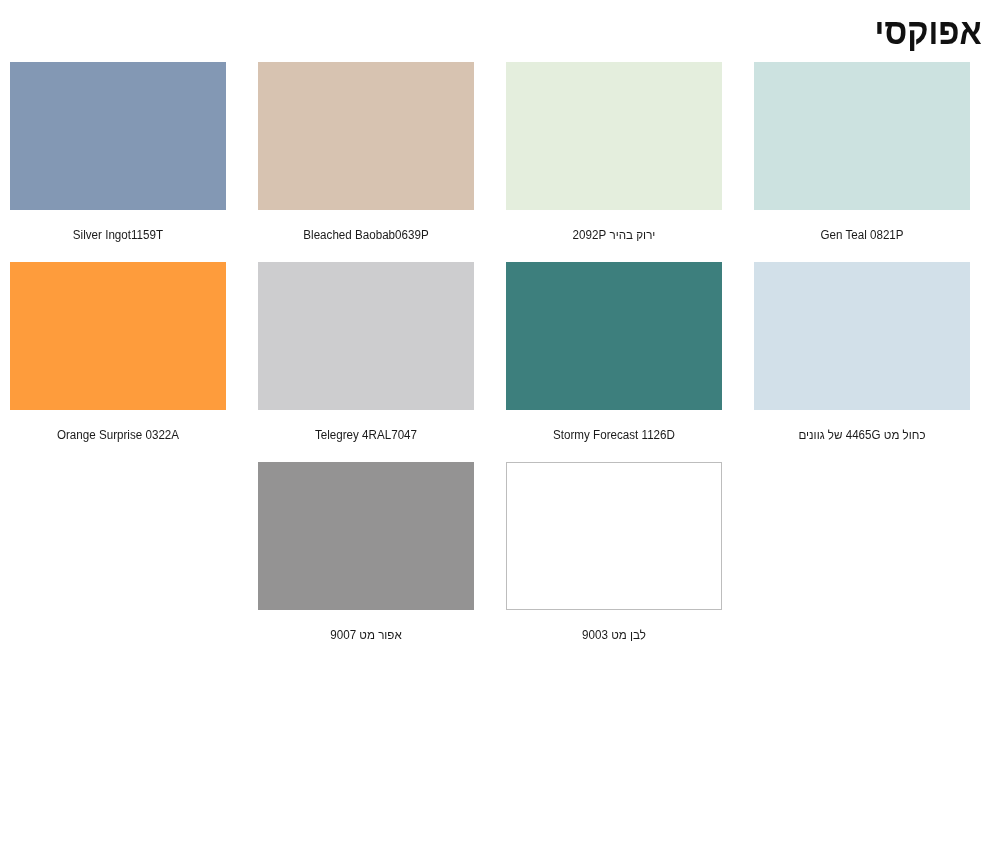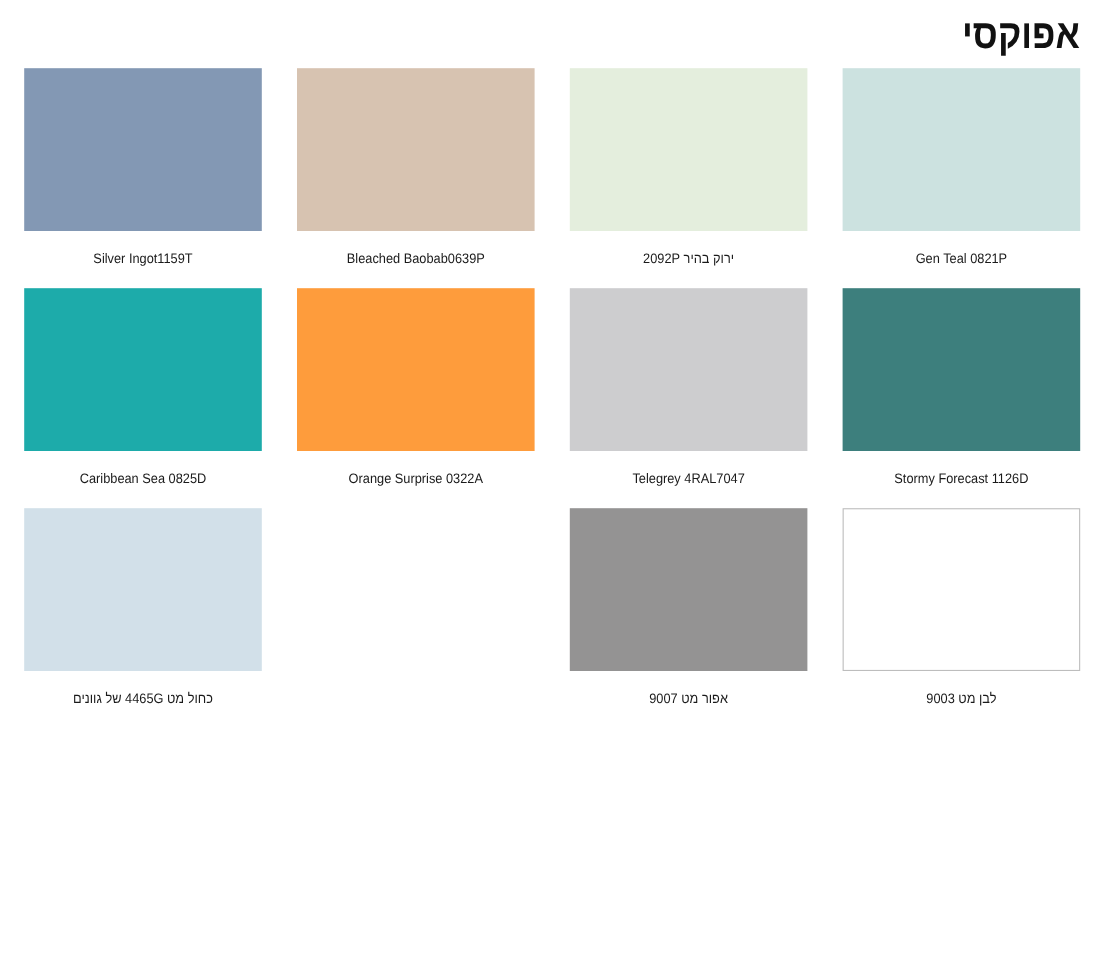--- a/index.html
+++ b/index.html
@@ -38,21 +38,21 @@
     letter-spacing: 0px;
     line-height: 1;
     transform: scaleX(0.88);
     transform-origin: right center;
   }
   .grid {
     display: grid;
     grid-template-columns: repeat(4, 248px);
     column-gap: 0px;
     row-gap: 0px;
-    padding-left: 22px;
+    padding-left: 10px;
     box-sizing: border-box;
   }
   .cell {
     width: 248px;
     height: 200px;
     box-sizing: border-box;
     display: flex;
     flex-direction: column;
     align-items: stretch;
   }
@@ -104,24 +104,20 @@
       </div>
       <div class="cell">
         <div class="swatch" style="background: rgb(228, 238, 221);"></div>
         <div class="swatch-label rtl">ירוק בהיר 2092P</div>
       </div>
       <div class="cell">
         <div class="swatch" style="background: rgb(204, 226, 224);"></div>
         <div class="swatch-label">Gen Teal 0821P</div>
       </div>
       <div class="cell">
-        <div class="swatch" style="background: rgb(29, 171, 170);"></div>
-        <div class="swatch-label">Caribbean Sea 0825D</div>
-      </div>
-      <div class="cell">
         <div class="swatch" style="background: rgb(254, 156, 60);"></div>
         <div class="swatch-label">Orange Surprise 0322A</div>
       </div>
       <div class="cell">
         <div class="swatch" style="background: rgb(205, 205, 207);"></div>
         <div class="swatch-label">Telegrey 4RAL7047</div>
       </div>
       <div class="cell">
         <div class="swatch" style="background: rgb(61, 127, 125);"></div>
         <div class="swatch-label">Stormy Forecast 1126D</div>

